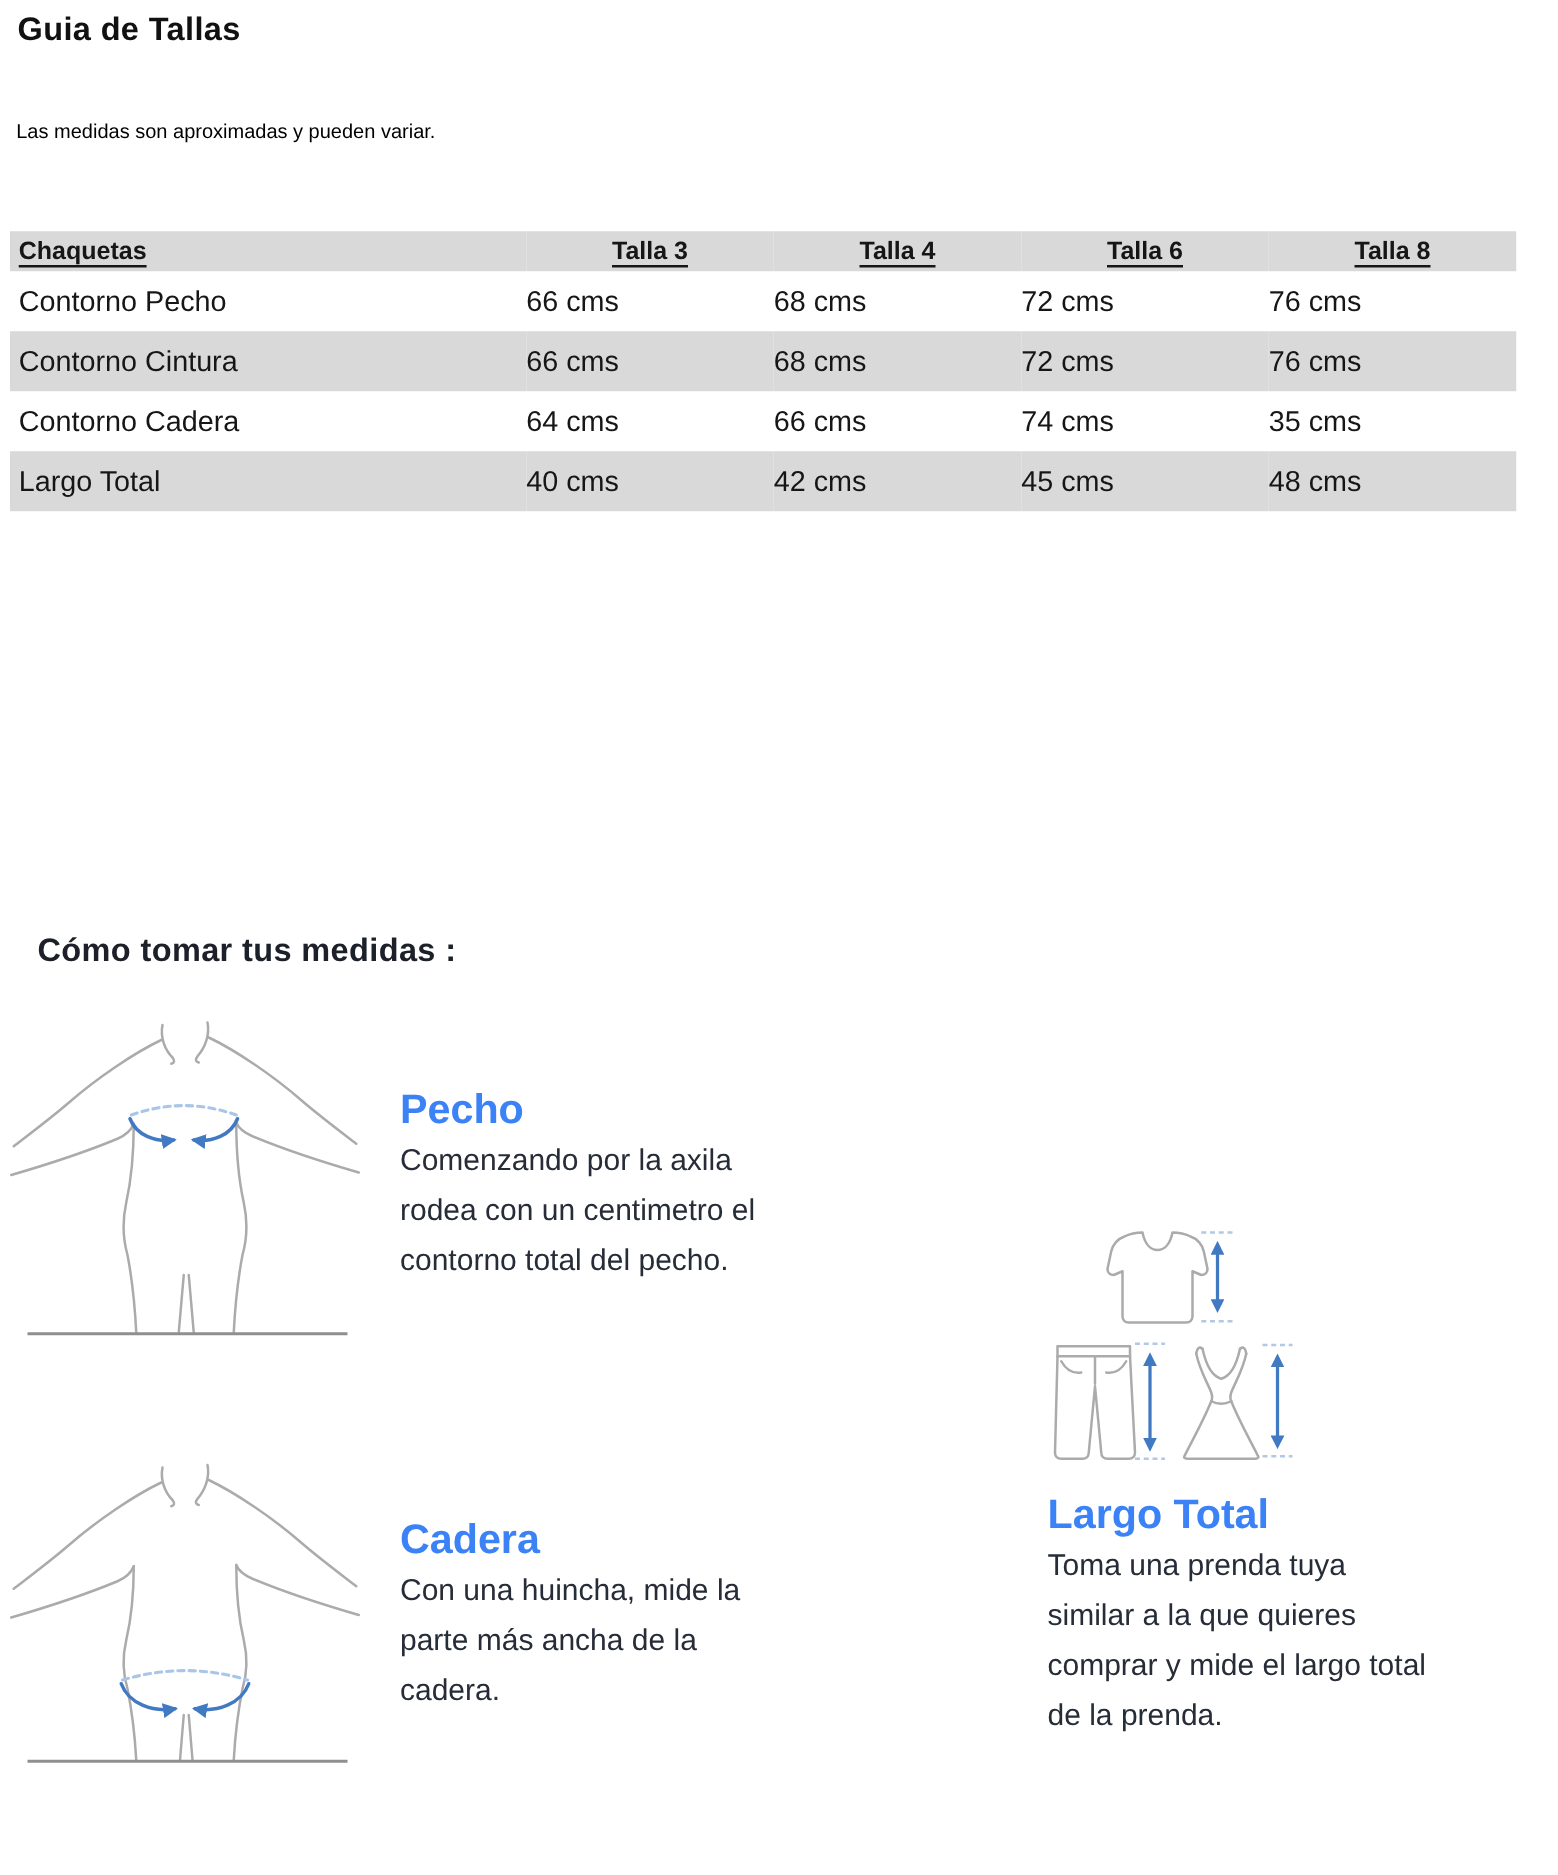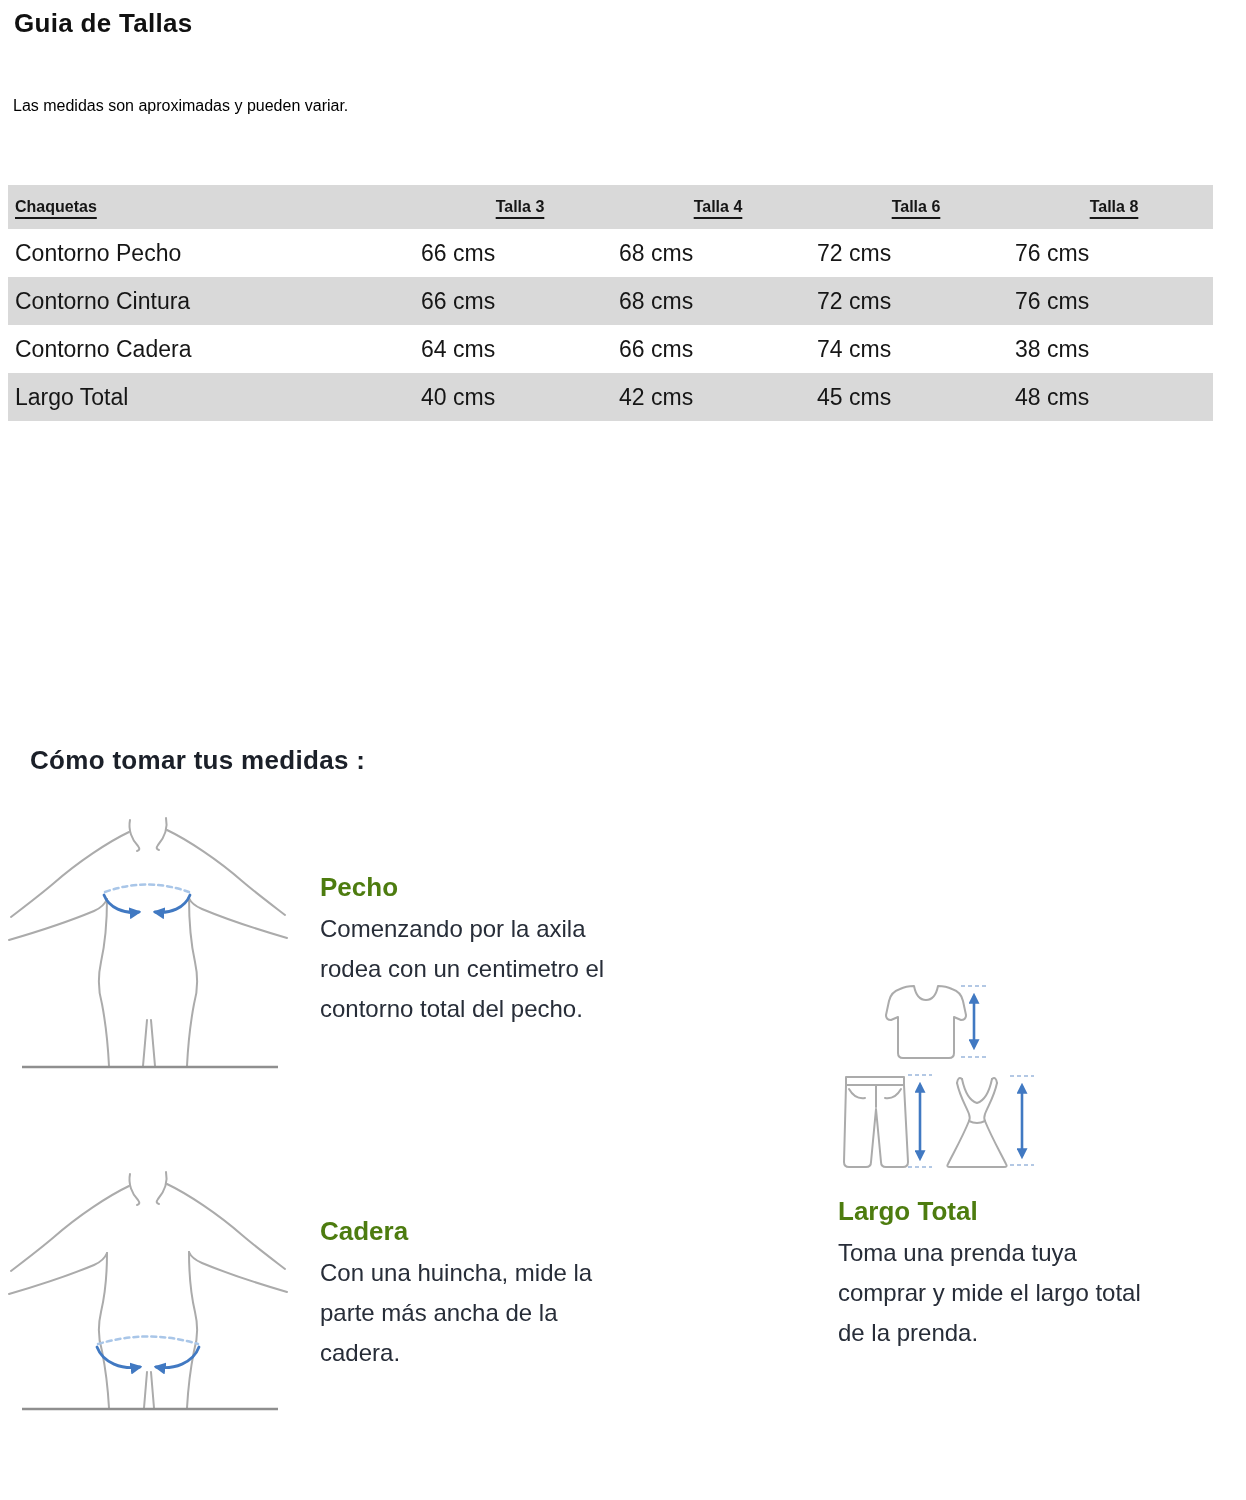--- a/index.html
+++ b/index.html
@@ -17,37 +17,37 @@
   }
   table.size-table{
     position:absolute;left:8px;top:185px;width:1205px;
     border-collapse:collapse;table-layout:fixed;
     font-size:23px;color:#161616;
   }
   table.size-table th,table.size-table td{
     padding:0;vertical-align:middle;font-weight:normal;
   }
   table.size-table th{
-    height:44px;background:#d9d9d9;font-weight:bold;font-size:16px;
+    height:32px;background:#d9d9d9;font-weight:bold;font-size:20px;
     text-decoration:underline;text-decoration-thickness:2px;text-underline-offset:5px;
   }
   table.size-table td{height:48px;}
   table.size-table th:first-child,table.size-table td:first-child{
     text-align:left;padding-left:7px;width:406px;
   }
   table.size-table tbody tr:nth-child(even){background:#d9d9d9;}
   .howto-heading{
     position:absolute;left:30px;top:745px;
     font-size:26px;font-weight:bold;color:#1b2029;letter-spacing:.3px;
   }
   .text-block{
     position:absolute;font-size:24px;line-height:40px;color:#272d38;
   }
   .text-block .block-title{
-    font-size:26px;font-weight:bold;color:#4d7c0f;
+    font-size:33px;font-weight:bold;color:#3b82f6;
     display:block;margin-bottom:7px;line-height:30px;
   }
   .fig{position:absolute;}
   svg .outline{fill:none;stroke:#ababab;stroke-width:2;stroke-linecap:round;stroke-linejoin:round;}
   svg .baseline{fill:none;stroke:#8f8f8f;stroke-width:2.5;}
   svg .tape-dashed{fill:none;stroke:#a9c6e8;stroke-width:2.5;stroke-dasharray:5 4;stroke-linecap:round;}
   svg .tape-solid{fill:none;stroke:#4179c2;stroke-width:2.8;stroke-linecap:round;}
   svg .tick{fill:none;stroke:#b3c8e4;stroke-width:2;stroke-dasharray:4 3;}
   svg .varrow{fill:none;stroke:#4179c2;stroke-width:2.6;}
 </style>
@@ -82,21 +82,21 @@
         <td>66 cms</td>
         <td>68 cms</td>
         <td>72 cms</td>
         <td>76 cms</td>
       </tr>
       <tr>
         <td>Contorno Cadera</td>
         <td>64 cms</td>
         <td>66 cms</td>
         <td>74 cms</td>
-        <td>38 cms</td>
+        <td>35 cms</td>
       </tr>
       <tr>
         <td>Largo Total</td>
         <td>40 cms</td>
         <td>42 cms</td>
         <td>45 cms</td>
         <td>48 cms</td>
       </tr>
     </tbody>
   </table>
@@ -208,17 +208,18 @@
   <div class="text-block" style="left:320px;top:1216px;">
     <span class="block-title">Cadera</span>
     <div>Con una huincha, mide la</div>
     <div>parte más ancha de la</div>
     <div>cadera.</div>
   </div>
 
   <div class="text-block" style="left:838px;top:1196px;">
     <span class="block-title">Largo Total</span>
     <div>Toma una prenda tuya</div>
+    <div>similar a la que quieres</div>
     <div>comprar y mide el largo total</div>
     <div>de la prenda.</div>
   </div>
 
 </div>
 
 </body></html>

